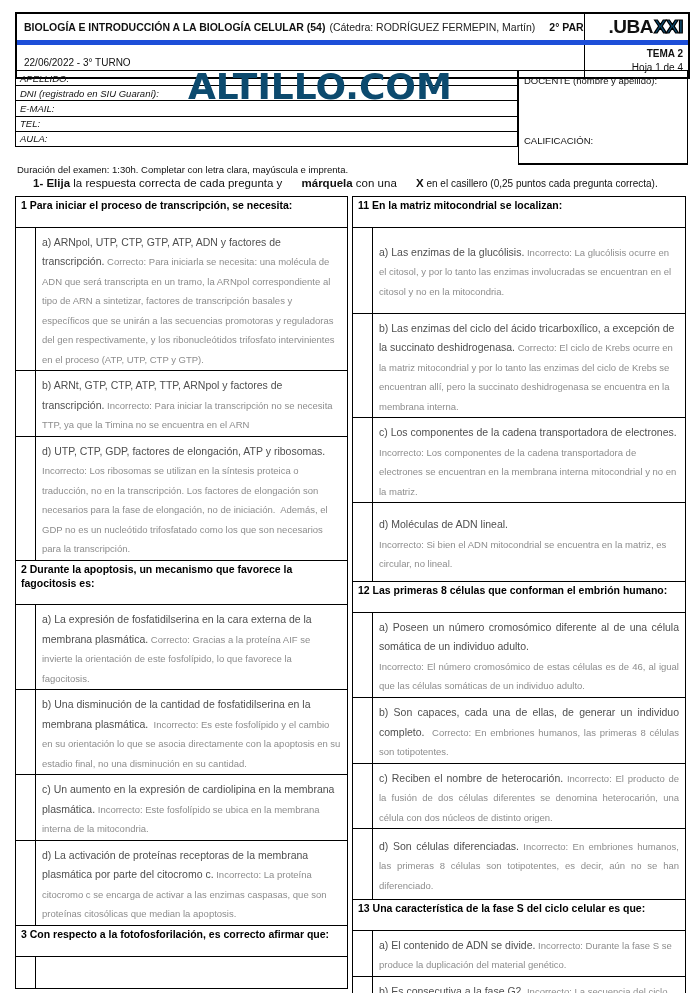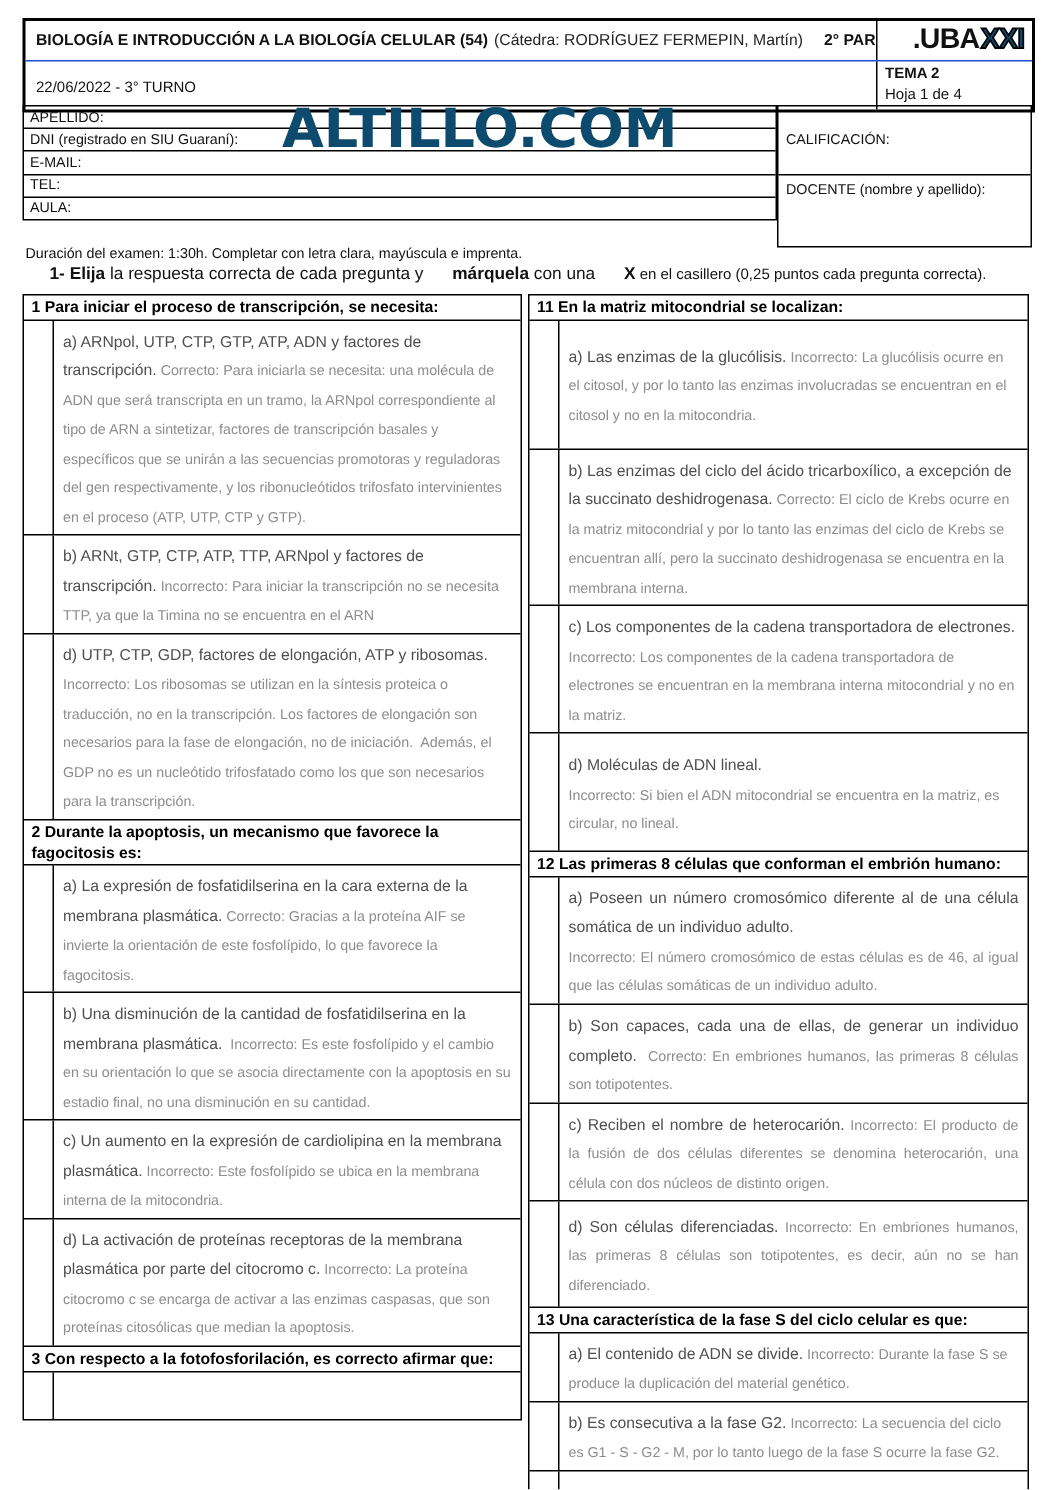--- a/index.html
+++ b/index.html
@@ -2,34 +2,34 @@
 <html><head>
 <meta charset="utf-8">
 <style>
   html,body{margin:0;padding:0;background:#fff;}
   .page{
     position:relative;width:700px;height:993px;background:#fff;overflow:hidden;
     font-family:"Liberation Sans","DejaVu Sans",sans-serif;color:#111;
   }
   
   .hdr{position:absolute;left:15px;top:12px;width:671px;border:2px solid #000;}
-  .hdr-row1{display:flex;border-bottom:1px solid #1d4ed8;text-align:right;}
+  .hdr-row1{display:flex;border-bottom:5px solid #1d4ed8;text-align:right;}
   .hdr-title-cell{flex:1;display:flex;align-items:center;padding:5px 8px 5px 7px;border-right:1px solid #000;font-size:10.5px;line-height:1.2;white-space:nowrap;overflow:hidden;}
   .hdr-title{font-weight:bold;}
   .hdr-catedra{font-weight:normal;margin-left:4px;color:#222;}
   .hdr-parcial{font-weight:bold;margin-left:auto;padding-left:14px;padding-right:6px;}
   .hdr-logo-cell{width:93px;flex:none;display:flex;align-items:center;justify-content:flex-end;padding:2px 5px;}
   .logo{font-size:19px;font-weight:bold;letter-spacing:-0.5px;white-space:nowrap;}
   .logo .xxi{color:#0c4a6e;-webkit-text-stroke:1.2px #000;text-shadow:0 0 0 #000;margin-left:1px;}
   .hdr-row2{display:flex;}
   .hdr-date-cell{flex:1;display:flex;align-items:center;padding:8px 8px 6px 7px;border-right:1px solid #000;font-size:10px;}
-  .hdr-tema-cell{width:93px;flex:none;text-align:left;padding:2px 5px 3px;font-size:10px;line-height:1.35;}
+  .hdr-tema-cell{width:93px;flex:none;text-align:right;padding:2px 5px 3px;font-size:10px;line-height:1.35;}
   .hdr-tema{font-weight:bold;}
   
-  .form-left{position:absolute;left:15px;top:70px;width:501px;border:1px solid #000;}
+  .form-left{position:absolute;left:15px;top:70px;width:501px;border:1px solid #000;font-style:italic;}
   .form-row{display:flex;align-items:center;height:14.2px;border-bottom:1px solid #000;padding-left:4px;font-size:9.5px;}
   .form-row:last-child{border-bottom:none;}
   .form-blank{flex:1;height:100%;}
   .form-right{position:absolute;left:518px;top:70px;width:168px;height:93px;border:1px solid #000;display:flex;flex-direction:column;}
   .form-right-cell{flex:1;padding:2px 5px;font-size:9.5px;}
   .cell-calif{display:flex;align-items:center;border-bottom:1px solid #000;}
   .cell-doc{padding-top:4px;}
   .watermark{
     position:absolute;left:188px;top:66px;z-index:5;
     font-size:36px;font-weight:800;letter-spacing:0px;color:#0c4a6e;
@@ -39,21 +39,21 @@
   .duracion{position:absolute;left:17px;top:164px;font-size:9.5px;}
   .instr{position:absolute;left:17px;top:177px;font-size:11.5px;white-space:nowrap;}
   .instr b{font-weight:bold;margin-left:16px;}
   .instr .small{font-size:10px;}
   
   .qcol{position:absolute;top:196px;border:1.5px solid #000;}
   .col-left{left:15px;width:331px;}
   .col-right{left:352px;width:332px;}
   .qblock{border-bottom:1.5px solid #000;}
   .qblock:last-child{border-bottom:none;}
-  .qtitle{padding:2px 5px 0;font-size:10.5px;font-weight:bold;line-height:1.3;border-bottom:1px solid #000;color:#000;}
+  .qtitle{padding:2px 5px 14px;font-size:10.5px;font-weight:bold;line-height:1.3;border-bottom:1px solid #000;color:#000;}
   .orow{display:flex;align-items:stretch;border-bottom:1px solid #000;}
   .orow:last-child{border-bottom:none;}
   .chk{width:19px;flex:none;border-right:1px solid #000;}
   .opt{flex:1;display:flex;align-items:center;padding:3px 6px;}
   .opt-inner{white-space:pre-wrap;line-height:1.22;}
   .ans{font-size:10.5px;color:#4f4f4f;}
   .expl{font-size:9.5px;color:#8d8d8d;}
   .justify .opt-inner{text-align:justify;}
 </style>
 </head>
@@ -97,24 +97,24 @@
     <div class="form-row">
         <span>TEL:</span>
         <span class="form-blank"></span>
       </div>
     <div class="form-row">
         <span>AULA:</span>
         <span class="form-blank"></span>
       </div>
   </div>
   <div class="form-right">
+    <div class="form-right-cell cell-doc"><span>DOCENTE (nombre y apellido):</span></div>
     <div class="form-right-cell cell-calif">
         <span>CALIFICACIÓN:</span>
       </div>
-    <div class="form-right-cell cell-doc"><span>DOCENTE (nombre y apellido):</span></div>
   </div>
   <div class="watermark">ALTILLO.COM</div>
 
   <div class="duracion">Duración del examen: 1:30h. Completar con letra clara, mayúscula e imprenta.</div>
   <div class="instr"><b>1- Elija</b><span> la respuesta correcta de cada pregunta y </span><b>márquela</b><span> con una </span><b>X</b><span class="small"> en el casillero (0,25 puntos cada pregunta correcta).</span></div>
 
   <div class="qcol col-left">
 
     <div class="qblock">
       <div class="qtitle">1 Para iniciar el proceso de transcripción, se necesita:</div>

